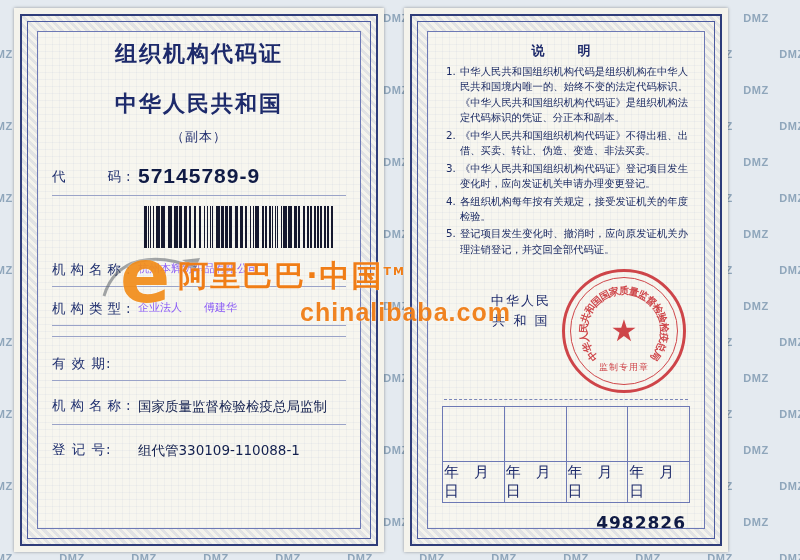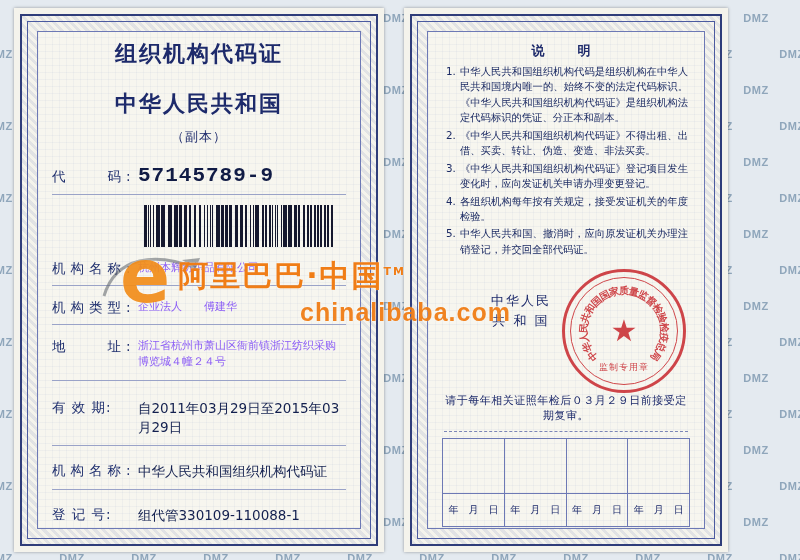--- a/index.html
+++ b/index.html
@@ -90,21 +90,21 @@
 
   .row{display:flex;align-items:flex-start;margin-top:13px;color:#20306f;}
   .lbl{
     width:86px;flex:0 0 86px;font-size:13.5px;letter-spacing:5px;
     color:#20306f;white-space:nowrap;
   }
   .lbl.nosp{letter-spacing:1px;}
   .val{font-size:13.5px;color:#13204f;line-height:1.45;}
   .code-val{
     font-size:21px;font-weight:bold;color:#101b45;letter-spacing:1px;
-    font-family:Liberation Mono, monospace;
+    font-family:Liberation Sans, sans-serif;
     margin-top:-4px;
   }
   .rule{
     height:1px;background:#9aa3c8;margin:7px 0 0 0;
   }
 
   
   .barcode-wrap{margin:10px 0 2px 92px;}
   .barcode{height:42px;display:flex;align-items:stretch;}
   .barcode i{display:block;background:#15182e;}
@@ -162,21 +162,21 @@
   .dash{
     border-top:1px dashed #7b86b8;margin:8px 2px 6px 2px;
   }
   .check-title{
     text-align:center;font-size:11px;color:#1d2a6b;letter-spacing:3px;margin-bottom:3px;
   }
   table.check{
     width:100%;border-collapse:collapse;
   }
   table.check td{
-    border:1px solid #6d79b5;height:30px;text-align:center;font-size:10px;color:#1d2a6b;
+    border:1px solid #6d79b5;height:30px;text-align:left;font-size:15px;color:#1d2a6b;
   }
   table.check tr.datarow td{height:52px;}
   .no-line{
     display:flex;justify-content:flex-end;align-items:baseline;margin-top:10px;gap:10px;
     padding-right:4px;
   }
   .no-val{font-size:17px;font-weight:bold;color:#101b45;letter-spacing:1px;}
 
   
   .wm{position:absolute;pointer-events:none;}
@@ -559,35 +559,30 @@
                 <div class="val big-val">杭州本辉纺织品有限公司</div>
               </div>
               <div class="rule"></div>
 
               <div class="row">
                 <div class="lbl">机构类型:</div>
                 <div class="val big-val">企业法人　　傅建华</div>
               </div>
               <div class="rule"></div>
 
-              <div class="row">
-                <div class="lbl">地　　址:</div>
-                <div class="val big-val" style="max-width:230px;">浙江省杭州市萧山区衙前镇浙江纺织采购博览城４幢２４号</div>
-              </div>
               <div class="rule" style="margin-top:10px;"></div>
 
               <div class="row" style="margin-top:18px;">
                 <div class="lbl nosp">有 效 期:</div>
-                <div class="val">自2011年03月29日至2015年03月29日</div>
               </div>
               <div class="rule"></div>
 
               <div class="row" style="margin-top:16px;">
                 <div class="lbl">机构名称:</div>
-                <div class="val">中华人民共和国组织机构代码证</div>
+                <div class="val">国家质量监督检验检疫总局监制</div>
               </div>
               <div class="rule"></div>
 
               <div class="row" style="margin-top:16px;">
                 <div class="lbl nosp">登 记 号:</div>
                 <div class="val">组代管330109-110088-1</div>
               </div>
 
             </div>
           </div>
@@ -618,21 +613,21 @@
                 <li>
                   <span class="r-num">3.</span>
                   <span class="r-txt">《中华人民共和国组织机构代码证》登记项目发生变化时，应向发证机关申请办理变更登记。</span>
                 </li>
                 <li>
                   <span class="r-num">4.</span>
                   <span class="r-txt">各组织机构每年按有关规定，接受发证机关的年度检验。</span>
                 </li>
                 <li>
                   <span class="r-num">5.</span>
-                  <span class="r-txt">中华人民共和国、撤消时，应向原发证机关办理注销登记，并交回全部代码证。</span>
+                  <span class="r-txt">登记项目发生变化时、撤消时，应向原发证机关办理注销登记，并交回全部代码证。</span>
                 </li>
               </ul>
 
               <div class="seal-area">
                 <div class="seal-left">
                   <div>中华人民</div>
                   <div>共 和 国</div>
                 </div>
 
                 <div class="seal">
@@ -656,21 +651,20 @@
                       <span style="transform: rotate(99.5556deg) translate(-50%, -47px);">疫</span>
                       <span style="transform: rotate(113.778deg) translate(-50%, -47px);">总</span>
                       <span style="transform: rotate(128deg) translate(-50%, -47px);">局</span>
                     </div>
                   <div class="seal-star">★</div>
                   <div class="seal-bottom">监制专用章</div>
                 </div>
 
               </div>
 
-              <div class="notice">请于每年相关证照年检后０３月２９日前接受定期复审。</div>
 
               <div class="dash"></div>
 
               <table class="check">
                 <tbody>
                     <tr class="datarow">
                   <td></td>
                   <td></td>
                   <td></td>
                   <td></td>

